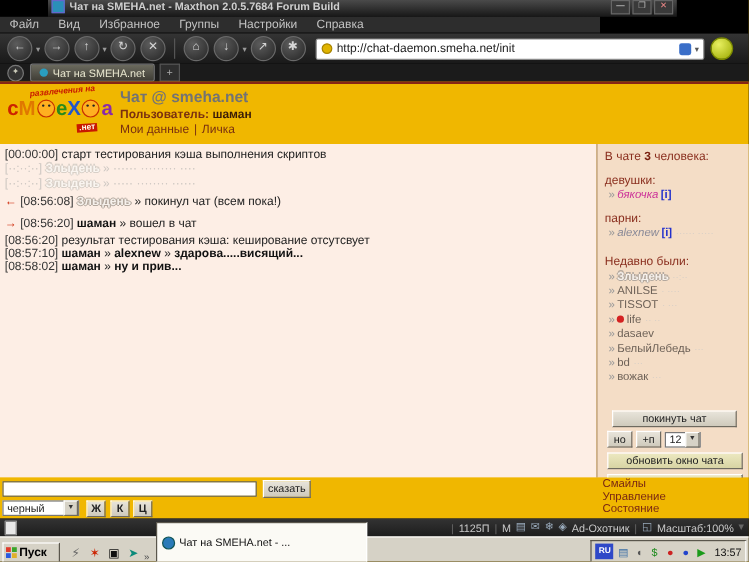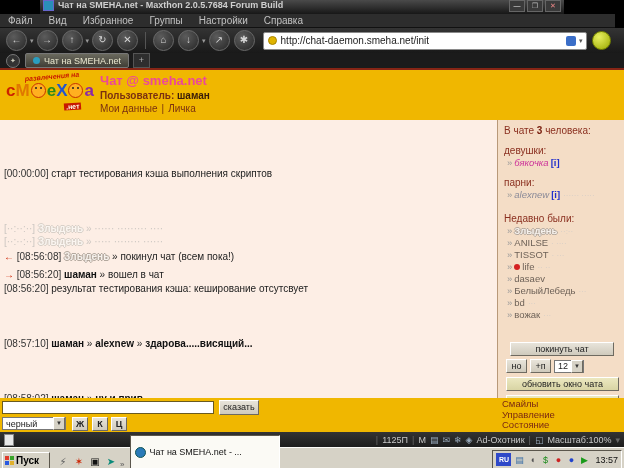--- a/index.html
+++ b/index.html
@@ -8,21 +8,21 @@
   .abs{position:absolute;}
   
   .titlebar{left:0;top:0;width:524px;height:14px;background:linear-gradient(#4a4a4a,#171717);
             display:flex;color:#cfcfcf;font-size:9px;font-weight:bold;margin-left:40px;}
   .appicon{width:9px;height:9px;background:#2a8fb8;border:1px solid #66c;margin:0 4px 0 3px;}
   .title-text{flex:1;white-space:nowrap;overflow:hidden;}
   .winbtns{display:flex;gap:2px;margin-right:3px;}
   .winbtn{width:14px;height:10px;background:#3a3a3a;border:1px solid #666;color:#bbb;
           font-size:7px;line-height:9px;text-align:center;}
   .winbtn.close{color:#e88;}
-  .menubar{left:0;top:14px;width:615px;height:13px;background:#2d2d2d;border-bottom:1px solid #111;
+  .menubar{left:0;top:14px;width:500px;height:13px;background:#2d2d2d;border-bottom:1px solid #111;
            display:flex;align-items:center;gap:0;color:#c2c2c2;font-size:10px;}
   .mi{padding:0 8px;}
   .toolbar{left:0;top:28px;width:624px;height:25px;background:linear-gradient(#343434,#191919);
            display:flex;align-items:center;}
   .tbtn{width:19px;height:19px;border-radius:50%;margin:0 2px;flex:0 0 auto;
         background:radial-gradient(circle at 35% 30%,#5c5c5c,#262626);
         border:1px solid #6a6a6a;color:#d5d5d5;font-size:10px;line-height:18px;text-align:center;}
   .tdrop{color:#999;font-size:7px;margin:0 1px;flex:0 0 auto;}
   .tsep{width:1px;height:17px;background:#555;margin:0 5px;flex:0 0 auto;}
   .addrwrap{margin-left:6px;width:322px;height:16px;background:#fff;border:1px solid #8a8a8a;
@@ -48,27 +48,27 @@
   .logo{left:4px;top:72px;width:92px;height:46px;}
   .logo-arc{position:absolute;left:6px;top:1px;width:84px;text-align:center;color:#c81800;
             font-size:7px;font-weight:bold;font-style:italic;transform:rotate(-5deg);}
   .logo-main{position:absolute;left:0;top:10px;width:92px;display:flex;align-items:flex-end;justify-content:center;}
   .logo-ch{font-size:17px;font-weight:bold;line-height:1;}
   .smiley{width:13px;height:13px;border-radius:50%;background:#ffb020;border:1.5px solid #c83000;position:relative;margin:0 1px 1px;}
   .smiley:before,.smiley:after{content:"";position:absolute;top:3px;width:2px;height:2px;border-radius:50%;background:#222;}
   .smiley:before{left:3px;} .smiley:after{right:3px;}
   .logo-suffix{position:absolute;left:60px;top:31px;background:#c81800;color:#ffe;font-size:7px;
                font-weight:bold;padding:0 2px;transform:rotate(-4deg);}
-  .page-title{left:100px;top:73px;font-size:13px;font-weight:bold;color:#ec4899;}
+  .page-title{left:100px;top:73px;font-size:13px;font-weight:bold;color:#737373;}
   .user-line{left:100px;top:90px;font-size:10px;color:#7a3010;font-weight:bold;}
   .user-line b{color:#3a1c08;}
   .hdr-links{left:100px;top:103px;font-size:10px;color:#7a3010;display:flex;gap:4px;}
   
   .chatarea{left:0;top:120px;width:497px;height:278px;background:#fdeee5;padding:4px 0 0 4px;box-sizing:border-box;}
-  .cl{font-size:10px;line-height:11px;white-space:nowrap;color:#222;margin-top:44px;}
+  .cl{font-size:10px;line-height:11px;white-space:nowrap;color:#222;}
   .seg-t{color:#333;}
   .seg-p{color:#222;}
   .seg-b{color:#111;font-weight:bold;}
   .seg-g{color:#cdc7c2;}
   .seg-o{color:#f6f1ec;font-weight:bold;text-shadow:-1px 0 #b3a89e,1px 0 #b3a89e,0 -1px #b3a89e,0 1px #b3a89e;}
   .seg-og{color:#faf5f0;font-weight:bold;text-shadow:-1px 0 #d8d0c8,1px 0 #d8d0c8,0 -1px #d8d0c8,0 1px #d8d0c8;}
   .seg-ar{color:#cc2200;font-weight:bold;}
   
   .sidebar{left:497px;top:120px;width:127px;height:278px;background:#f4ddc6;border-left:1px solid #b89878;
            box-sizing:border-box;padding:5px 0 0 6px;font-size:10px;color:#555;}
@@ -117,21 +117,21 @@
   .startbtn{width:48px;height:17px;margin-left:2px;background:#d6d2c6;border:1px solid;
             border-color:#fff #5a564c #5a564c #fff;display:flex;align-items:center;gap:2px;
             font-size:10px;font-weight:bold;color:#000;padding-left:2px;box-sizing:border-box;}
   .flag{width:9px;height:9px;display:grid;grid-template-columns:4px 4px;grid-template-rows:4px 4px;gap:1px;}
   .flag i{display:block;}
   .ql{display:flex;align-items:center;gap:2px;margin-left:6px;}
   .qlico{width:14px;height:14px;font-size:10px;line-height:14px;text-align:center;}
   .chev{color:#555;font-size:8px;margin:0 2px;}
   .taskbtn{height:17px;margin-left:4px;background:#fbfaf5;border:1px solid;
            border-color:#5a564c #fff #fff #5a564c;display:flex;align-items:center;gap:3px;
-           font-size:9px;color:#111;padding:16px 4px;width:150px;box-sizing:border-box;}
+           font-size:9px;color:#111;padding:16px 4px;width:176px;box-sizing:border-box;}
   .taskico{width:9px;height:9px;border-radius:50%;background:#2a7ab8;border:1px solid #155;flex:0 0 auto;}
   .tray{margin-left:auto;margin-right:2px;height:17px;border:1px solid;border-color:#5a564c #fff #fff #5a564c;
         display:flex;align-items:center;gap:2px;padding:0 3px;font-size:9px;color:#111;}
   .tico{width:12px;height:12px;font-size:9px;line-height:12px;text-align:center;}
   .ru{background:#2f49c8;color:#fff;font-size:7px;font-weight:bold;width:15px;height:13px;line-height:13px;}
   .clock{margin-left:3px;}
 </style>
 </head>
 <body>
 

